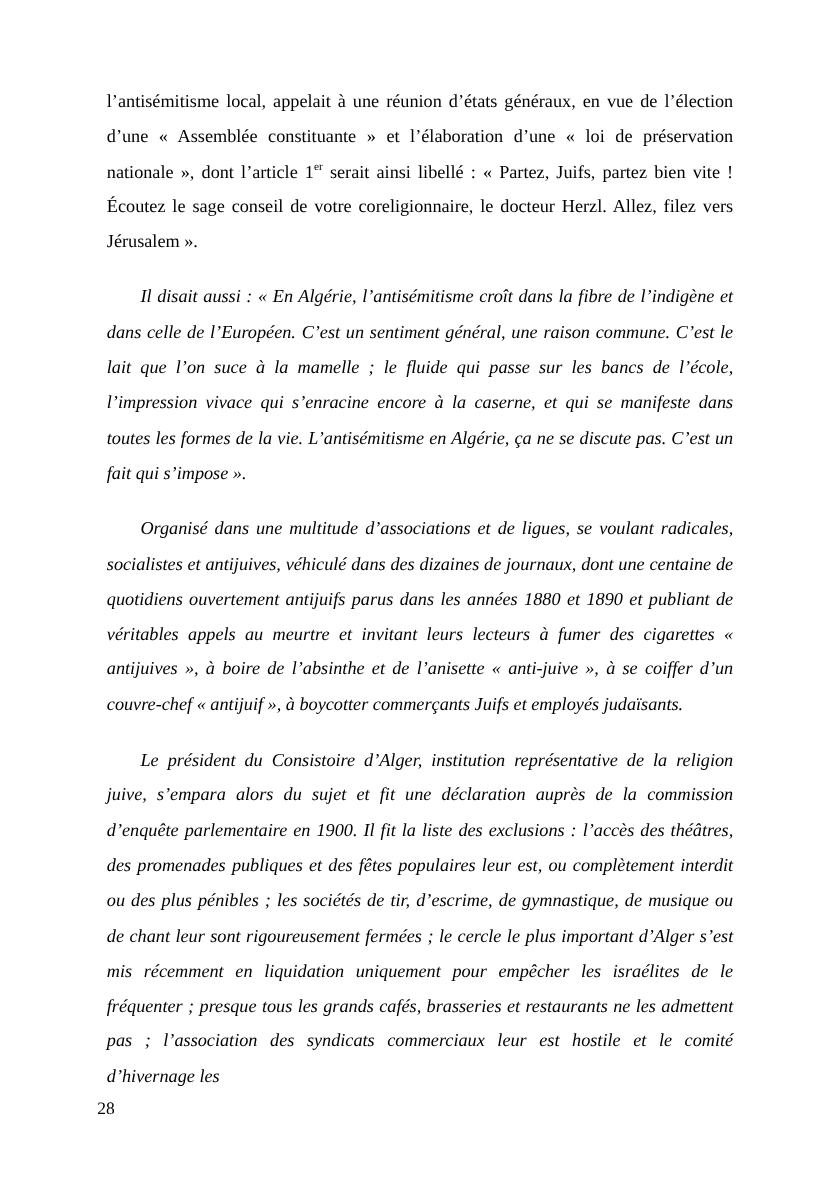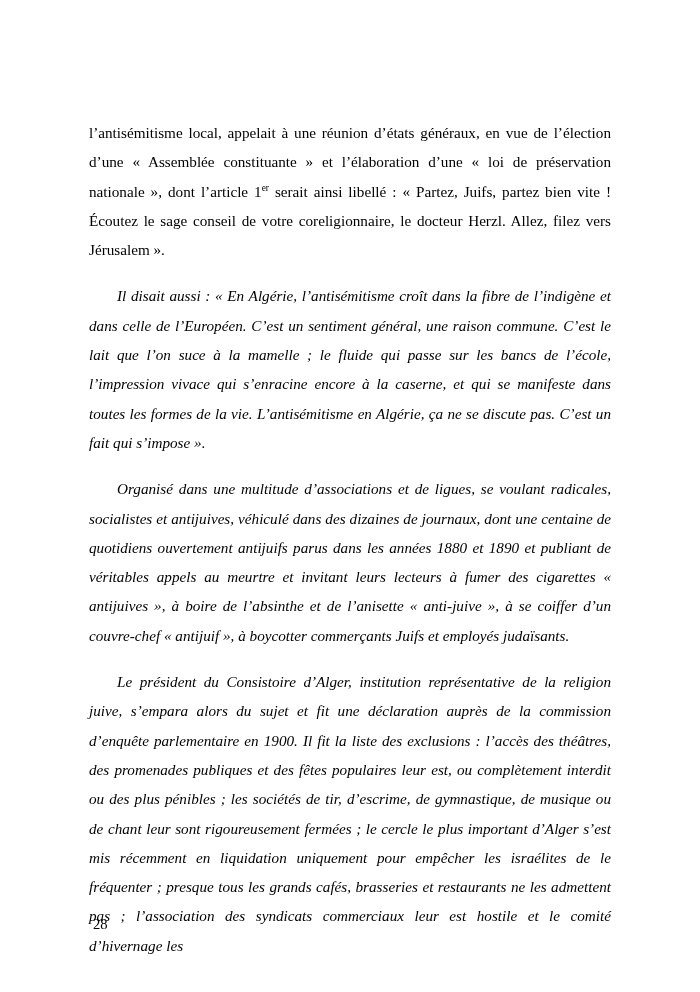--- a/index.html
+++ b/index.html
@@ -18,21 +18,20 @@
     width: 700px;
     height: 992px;
     box-sizing: border-box;
     background: #ffffff;
   }
   .content {
     position: absolute;
     left: 89px;
     top: 70px;
     width: 522px;
-    margin-top: 48px;
   }
   .para {
     font-size: 15.2px;
     line-height: 29.3px;
     text-align: justify;
     text-justify: inter-word;
     margin: 0;
     hyphens: none;
   }
   .para + .para {
@@ -42,21 +41,21 @@
   .indent {
     text-indent: 28px;
   }
   sup {
     font-size: 0.62em;
     vertical-align: super;
     line-height: 0;
   }
   .page-number {
     position: absolute;
-    left: 93px;
+    left: 81px;
     top: 915px;
     font-size: 14.6px;
     line-height: 18px;
   }
 </style>
 </head>
 <body>
 
 <div class="page">
   <div class="content">

